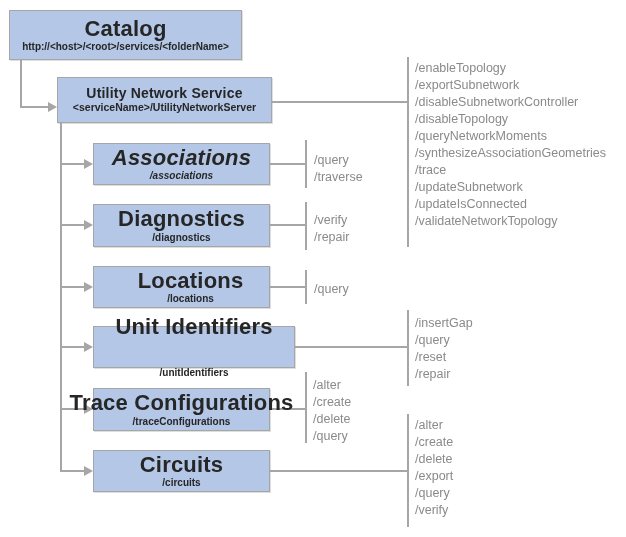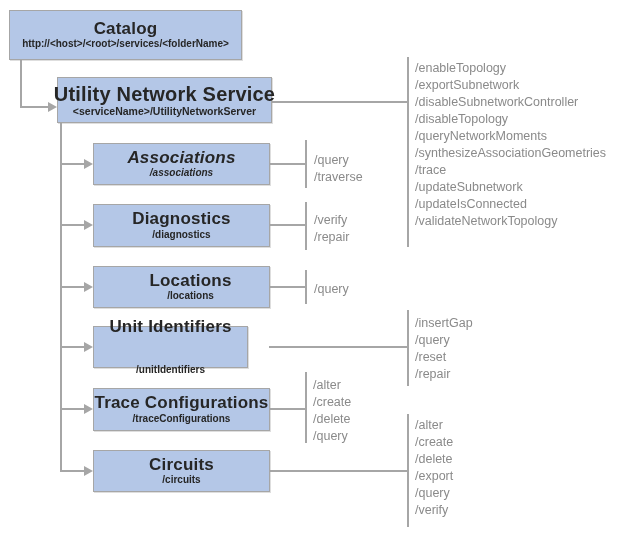--- a/index.html
+++ b/index.html
@@ -33,22 +33,22 @@
     line-height: 1.1;
     letter-spacing: 0.2px;
     white-space: nowrap;
   }
   .box-subtitle {
     color: #262626;
     font-weight: 700;
     line-height: 1.2;
     white-space: nowrap;
   }
-  .t-lg  { font-size: 20px; }
-  .t-md  { font-size: 17px; text-align: center; }
+  .t-lg  { font-size: 14px; }
+  .t-md  { font-size: 22px; text-align: center; }
   .s-md  { font-size: 10.5px; }
   .s-sm  { font-size: 10px; }
   .hline, .vline {
     position: absolute;
     background: #a6a6a6;
   }
   .hline { height: 2px; }
   .vline { width: 2px; }
   .arrow {
     position: absolute;
@@ -129,21 +129,21 @@
   <div class="box" style="left:93px; top:204px; width:177px; height:43px;">
     <div class="box-title t-md">Diagnostics</div>
     <div class="box-subtitle s-sm">/diagnostics</div>
   </div>
 
   <div class="box" style="left:93px; top:266px; width:177px; height:42px;padding-left:18px;">
     <div class="box-title t-md">Locations</div>
     <div class="box-subtitle s-sm">/locations</div>
   </div>
 
-  <div class="box" style="left:93px; top:326px; width:155px; height:42px;gap:28px;">
+  <div class="box" style="left:93px; top:326px; width:202px; height:42px;gap:28px;">
     <div class="box-title t-md">Unit Identifiers</div>
     <div class="box-subtitle s-sm">/unitIdentifiers</div>
   </div>
 
   <div class="box" style="left:93px; top:388px; width:177px; height:43px;">
     <div class="box-title t-md">Trace Configurations</div>
     <div class="box-subtitle s-sm">/traceConfigurations</div>
   </div>
 
   <div class="box" style="left:93px; top:450px; width:177px; height:42px;">

